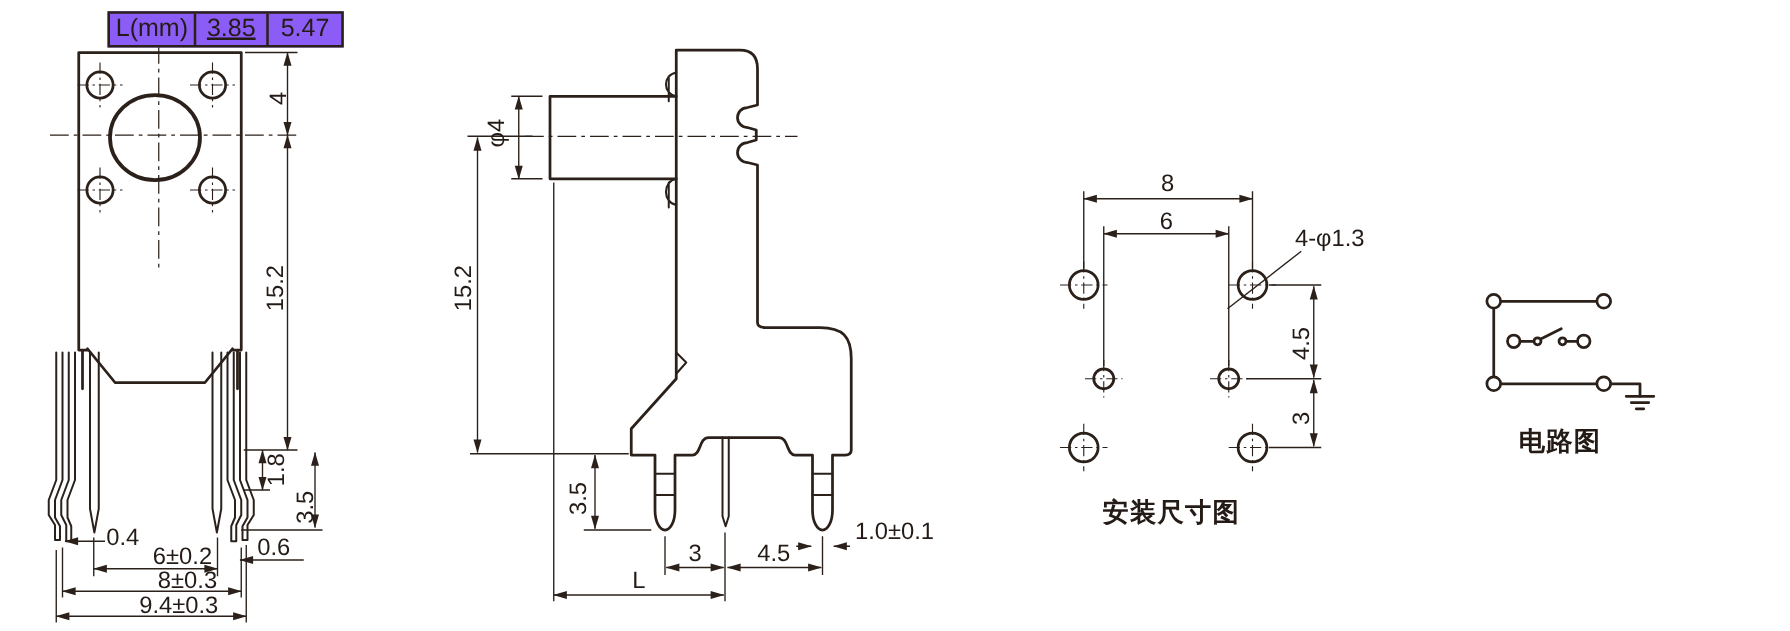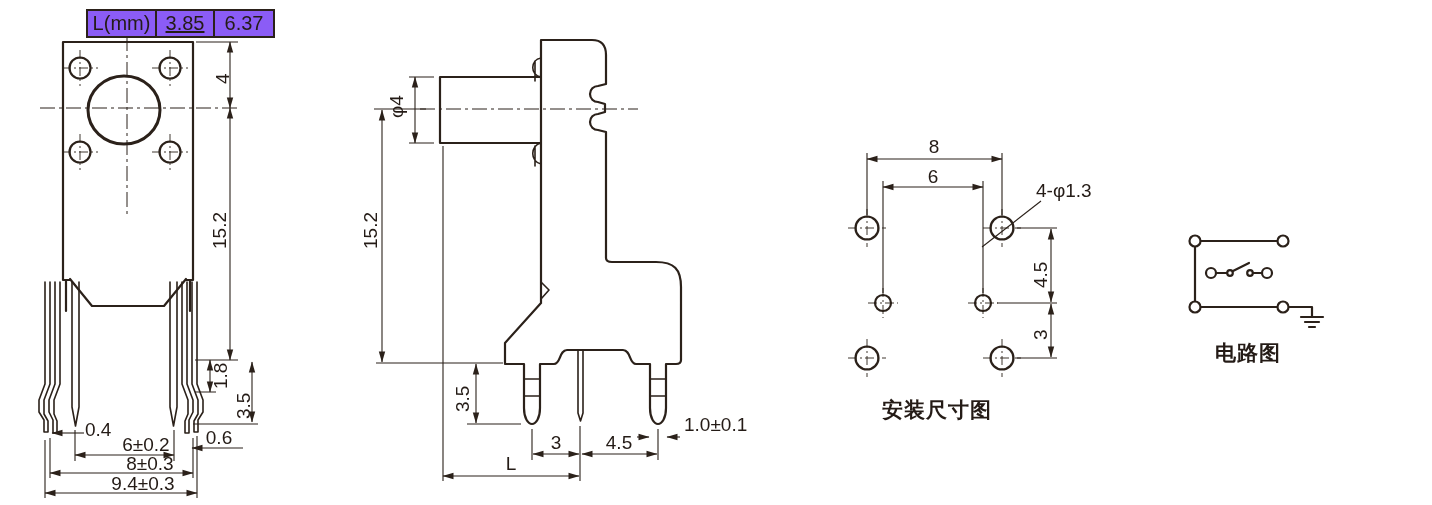--- a/index.html
+++ b/index.html
@@ -151,16 +151,16 @@
       <circle class="cw" cx="1250" cy="273" r="2.8"></circle>
       <circle class="cw" cx="1267" cy="273" r="5"></circle>
       <path class="cw" d="M1216,273 H1227 M1253,273 H1262 M1233,271 L1249,263"></path>
       <text class="cap" x="1248" y="360" text-anchor="middle">电路图</text>
     </g>
   </svg>
 
   <div class="l-table">
     <div class="cell c1">L(mm)</div>
     <div class="cell c2">3.85</div>
-    <div class="cell c3">6.37</div>
+    <div class="cell c3">5.47</div>
   </div>
 
 </div>
 
 </body></html>

